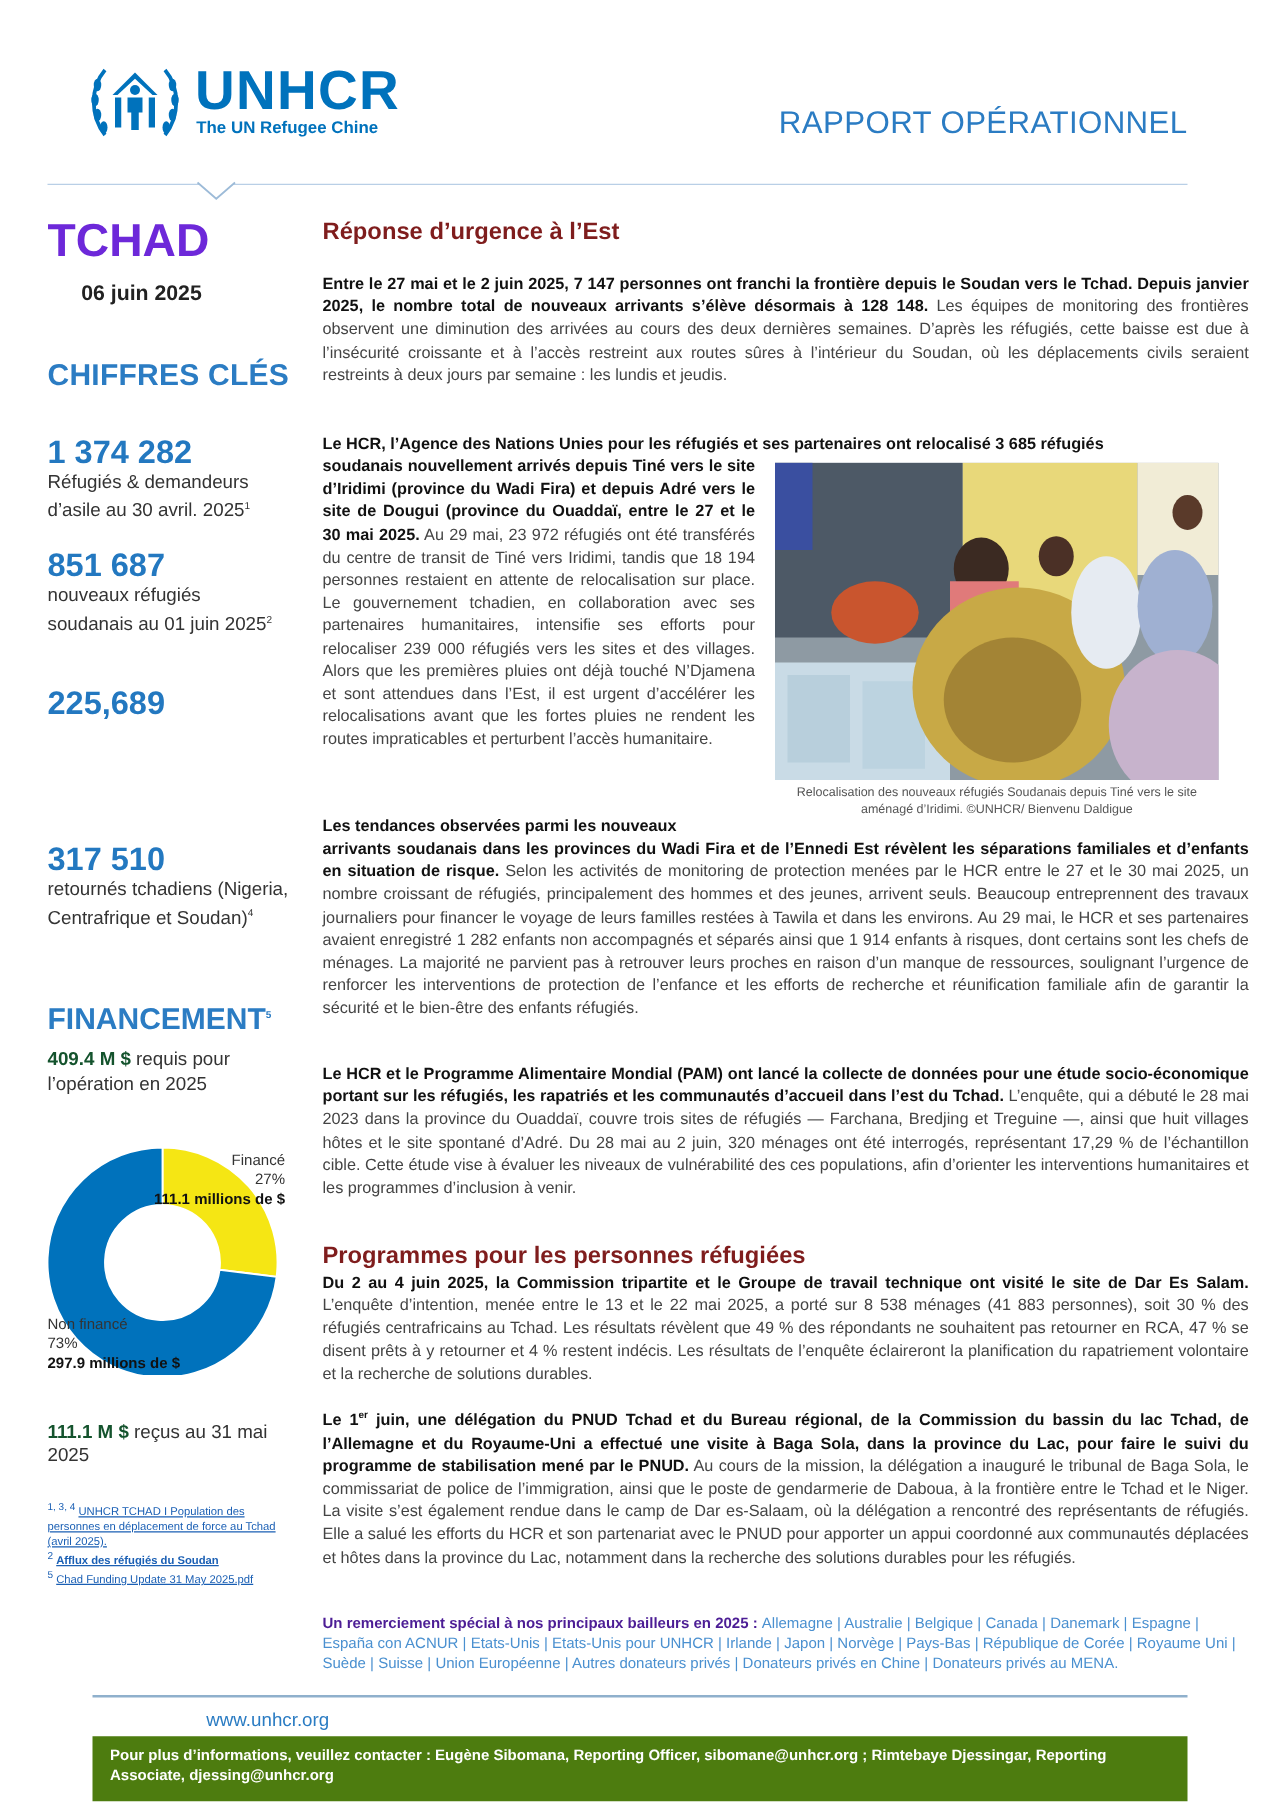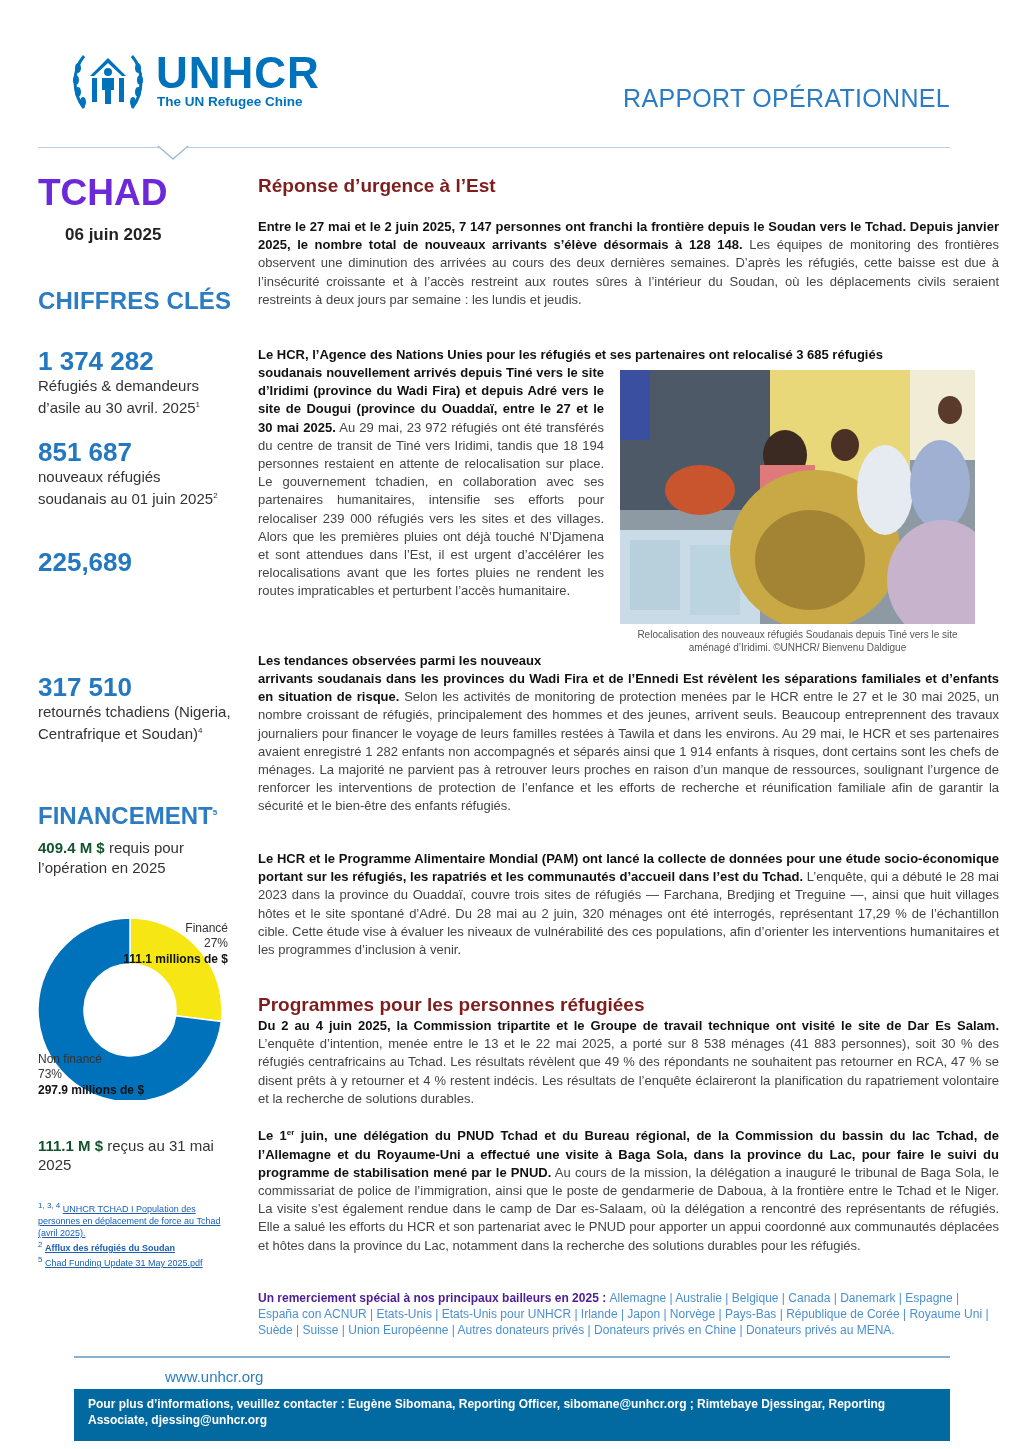--- a/index.html
+++ b/index.html
@@ -29,21 +29,21 @@
   .foot a { color: #1a5fb4; text-decoration: underline; }
   .main { left: 258px; width: 741px; font-size: 13px; line-height: 18.2px; color: #444; text-align: justify; }
   .main b { color: #111; }
   .h2 { left: 258px; font-size: 19px; font-weight: bold; color: #7f1d1d; }
   .photo { left: 620px; top: 370px; width: 355px; height: 254px; overflow: hidden; }
   .caption { left: 620px; top: 628px; width: 355px; font-size: 10px; line-height: 13px; color: #555; text-align: center; }
   .donors { left: 258px; top: 1290px; width: 741px; font-size: 12px; line-height: 16px; color: #4a90d0; }
   .donors b { color: #4c1d95; }
   .hr-bot { left: 74px; top: 1356px; width: 876px; height: 2px; background: #8fb0cc; }
   .www { left: 128px; top: 1368px; font-size: 15px; color: #2b7cc3; margin-left: 37px; }
-  .contact { left: 74px; top: 1389px; width: 876px; height: 52px; background: #0369a1; box-sizing: border-box; padding: 7px 14px; color: #fff; font-size: 12px; font-weight: bold; line-height: 16px; }
+  .contact { left: 74px; top: 1389px; width: 876px; height: 52px; background: #4d7c0f; box-sizing: border-box; padding: 7px 14px; color: #fff; font-size: 12px; font-weight: bold; line-height: 16px; }
 </style>
 </head>
 <body>
 
 <div class="abs logo">
   <svg class="logo-mark" viewBox="0 0 76 66">
     <g fill="none" stroke="#0072bc" stroke-width="3">
       <path d="M14 60 C2 45 2 22 14 8"></path>
       <path d="M62 60 C74 45 74 22 62 8"></path>
     </g>

